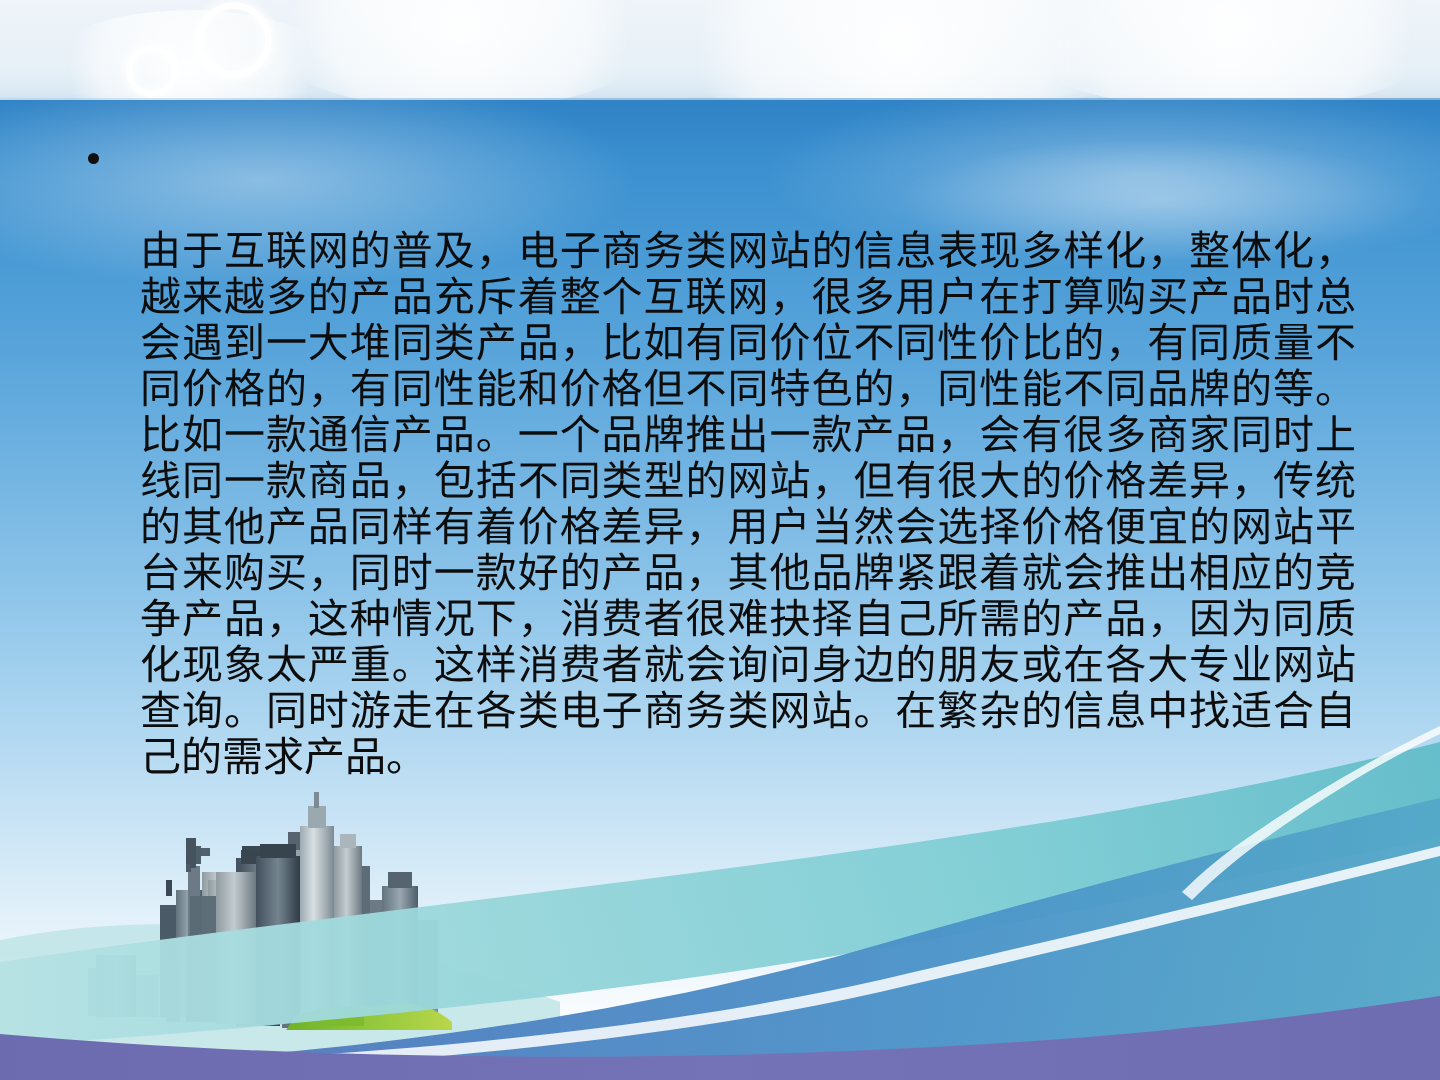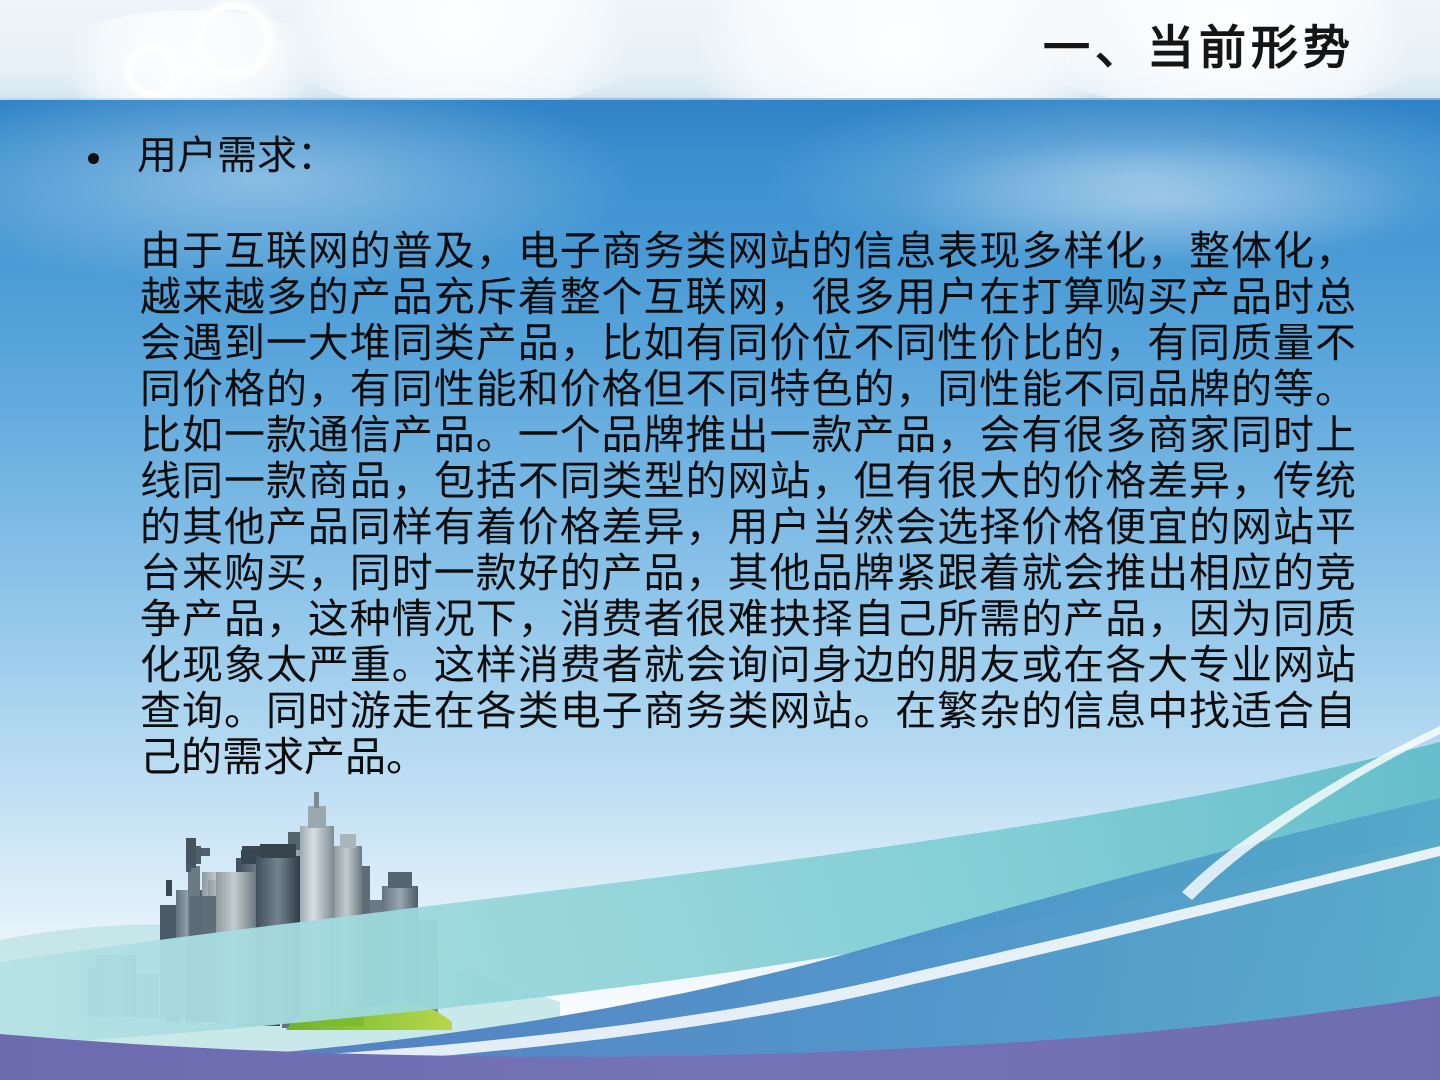--- a/index.html
+++ b/index.html
@@ -182,21 +182,20 @@
   <div class="header-band">
     <div class="cloud-wash cw1"></div>
     <div class="cloud-wash cw2"></div>
     <div class="cloud-wash cw3"></div>
     <div class="cloud-wash cw4"></div>
     <div class="bubble bubble-big"></div>
     <div class="bubble bubble-small"></div>
     <div class="header-rule"></div>
   </div>
 
-  <div class="slide-title">一、当前形势</div>
 
   <div class="body-band">
     <div class="haze haze1"></div>
     <div class="haze haze2"></div>
     <div class="haze haze3"></div>
   </div>
 
   <svg class="deco" viewBox="0 0 1440 1080" preserveAspectRatio="none" xmlns="http://www.w3.org/2000/svg">
     <defs>
       <linearGradient id="gTeal" x1="0" y1="0" x2="1" y2="0">
@@ -420,20 +419,19 @@
              L1192,900 C1208,884 1228,866 1252,848 C1318,800 1384,760 1440,734 Z" fill="#ffffff" opacity="0.8"></path>
 
     <path d="M0,1034 C340,1064 760,1064 1100,1036 C1240,1024 1350,1010 1440,996
              L1440,1080 L0,1080 Z" fill="url(#gPurple)"></path>
   </svg>
 
   <div class="content">
 
     <div class="bullet-row">
       <span class="bullet-dot"></span>
-      <span class="bullet-label">用户需求：</span>
     </div>
 
     <div class="paragraph">由于互联网的普及，电子商务类网站的信息表现多样化，整体化，越来越多的产品充斥着整个互联网，很多用户在打算购买产品时总会遇到一大堆同类产品，比如有同价位不同性价比的，有同质量不同价格的，有同性能和价格但不同特色的，同性能不同品牌的等。比如一款通信产品。一个品牌推出一款产品，会有很多商家同时上线同一款商品，包括不同类型的网站，但有很大的价格差异，传统的其他产品同样有着价格差异，用户当然会选择价格便宜的网站平台来购买，同时一款好的产品，其他品牌紧跟着就会推出相应的竞争产品，这种情况下，消费者很难抉择自己所需的产品，因为同质化现象太严重。这样消费者就会询问身边的朋友或在各大专业网站查询。同时游走在各类电子商务类网站。在繁杂的信息中找适合自己的需求产品。</div>
 
   </div>
 
 </div>
 
 </body></html>

